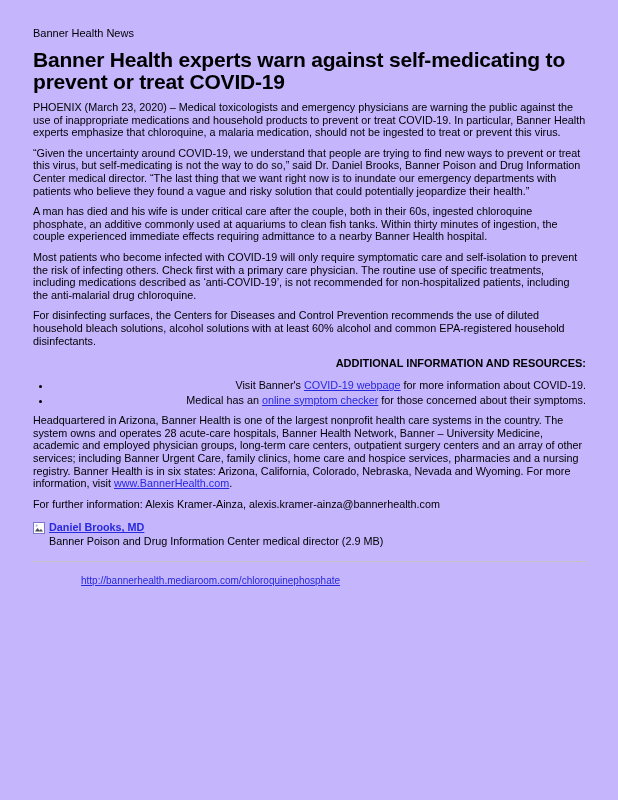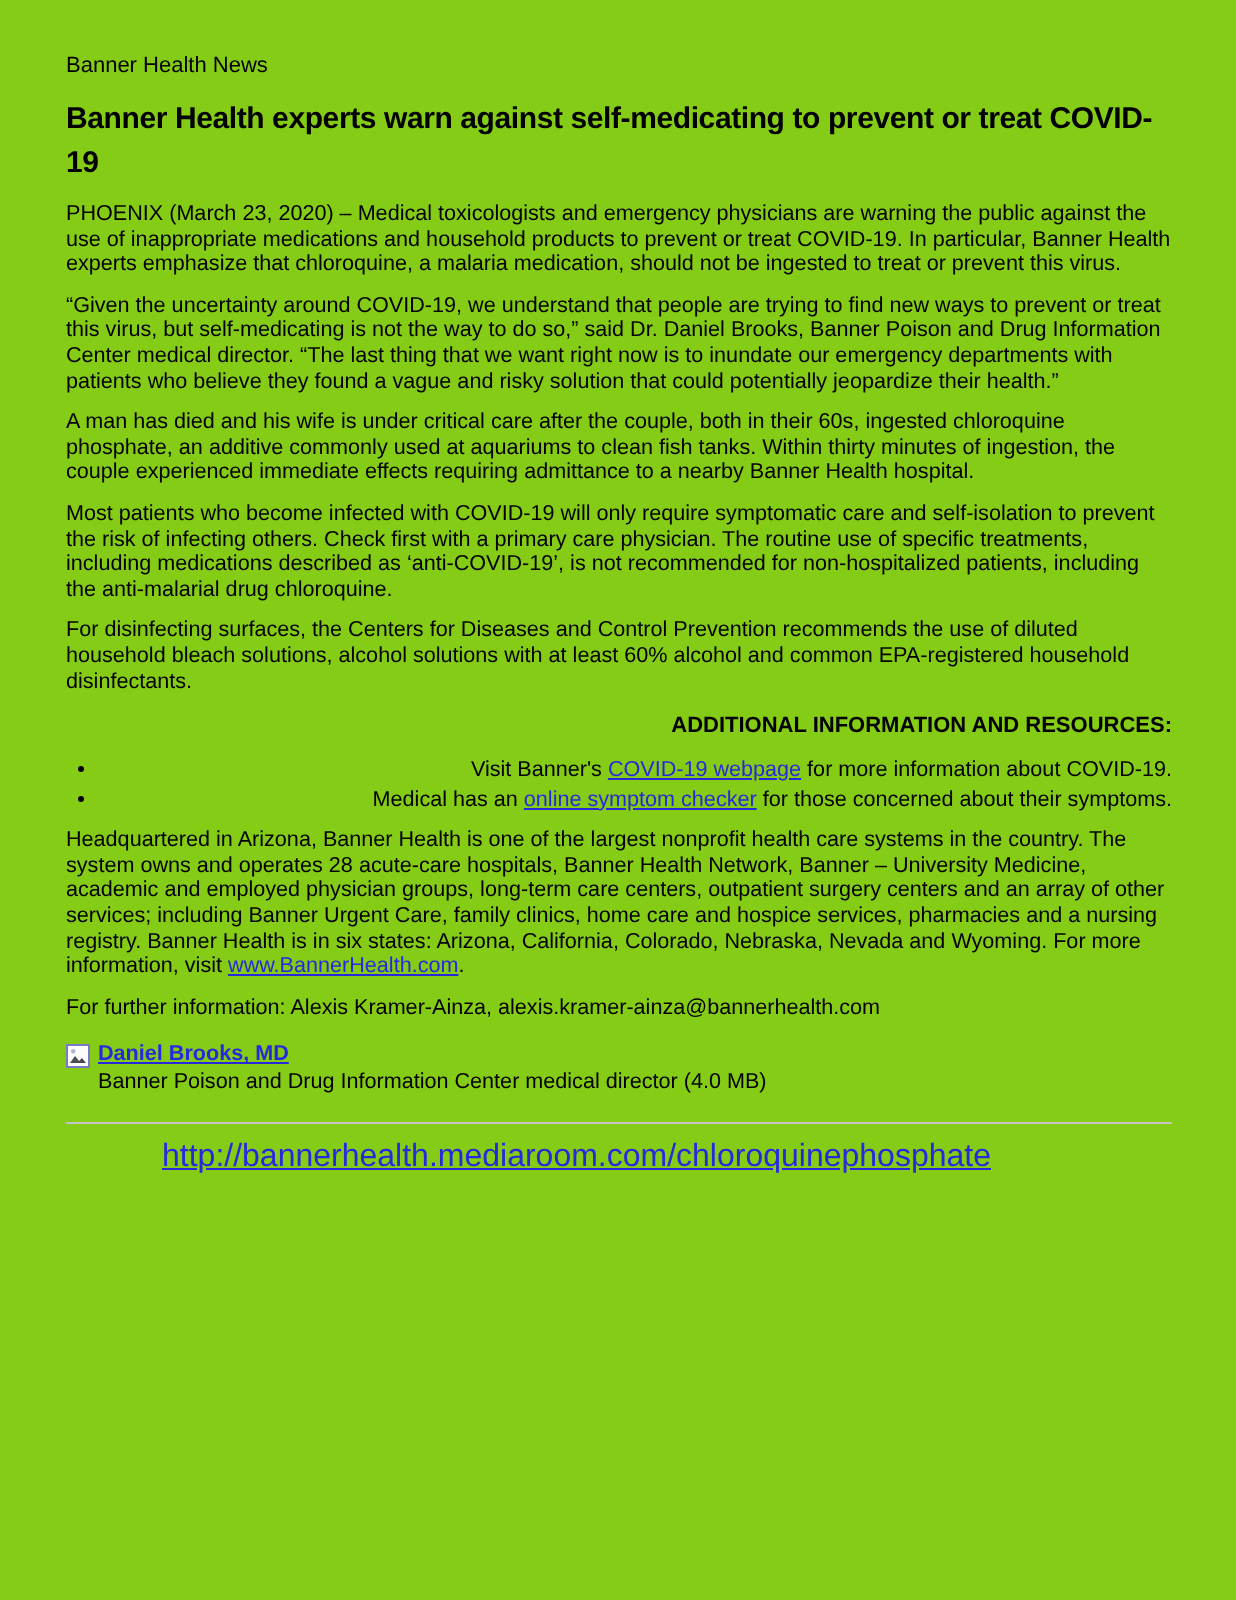--- a/index.html
+++ b/index.html
@@ -1,33 +1,33 @@
 <!DOCTYPE html>
 <html style="--link-color: #2828dd;"><head>
 <meta charset="utf-8">
 <style>
   html, body { margin: 0; padding: 0; background: #ffffff; }
   .page {
     position: relative;
     width: 618px;
     height: 800px;
     box-sizing: border-box;
-    background: #84cc16;
+    background: #c4b5fd;
     color: #000000;
     font-family: "Liberation Sans", sans-serif;
     padding: 27px 32px 0 33px;
     overflow: hidden;
   }
   .site-name {
     font-size: 11px;
     line-height: 13px;
     margin: 0 0 9px 0;
   }
   h1.title {
-    font-size: 15px;
+    font-size: 21px;
     line-height: 21.5px;
     font-weight: bold;
     letter-spacing: -0.2px;
     margin: 0 0 9px 0;
   }
   p.body-para {
     font-size: 10.8px;
     line-height: 12.6px;
     margin: 0 0 8px 0;
   }
@@ -58,21 +58,21 @@
   }
   .attachment-head { display: flex; align-items: flex-end; gap: 4px; }
   .attachment-link { font-weight: bold; }
   .attachment-icon { display: inline-block; width: 12px; height: 12px; flex: 0 0 auto; }
   .attachment-desc { margin: 1px 0 0 16px; }
   .divider {
     border: none;
     border-top: 1px solid #c4c4c4;
     margin: 13px 0 8px 0;
   }
-  .footer-link { font-size: 16px; line-height: 13px; padding-left: 48px; }
+  .footer-link { font-size: 10px; line-height: 13px; padding-left: 48px; }
 </style>
 </head>
 <body>
 
 <div class="page">
 
   <p class="site-name">Banner Health News</p>
 
   <h1 class="title">Banner Health experts warn against self-medicating to prevent or treat COVID-19</h1>
 
@@ -103,20 +103,20 @@
     <div class="attachment-head">
       <span class="attachment-icon">
         <svg width="12" height="12" viewBox="0 0 12 12" aria-hidden="true">
           <rect x="0.5" y="0.5" width="11" height="11" fill="#fdfdfd" stroke="#7a7ac8"></rect>
           <circle cx="3.6" cy="3.6" r="1.1" fill="#b0b0d8"></circle>
           <path d="M2 9.5 L4.5 6 L6.5 8.5 L8 7 L10 9.5 Z" fill="#4a4a55"></path>
         </svg>
       </span>
       <a href="#" class="attachment-link">Daniel Brooks, MD</a>
     </div>
-    <div class="attachment-desc">Banner Poison and Drug Information Center medical director (4.0 MB)</div>
+    <div class="attachment-desc">Banner Poison and Drug Information Center medical director (2.9 MB)</div>
   </div>
 
   <hr class="divider">
 
   <a href="#" class="footer-link">http://bannerhealth.mediaroom.com/chloroquinephosphate</a>
 
 </div>
 
 </body></html>

